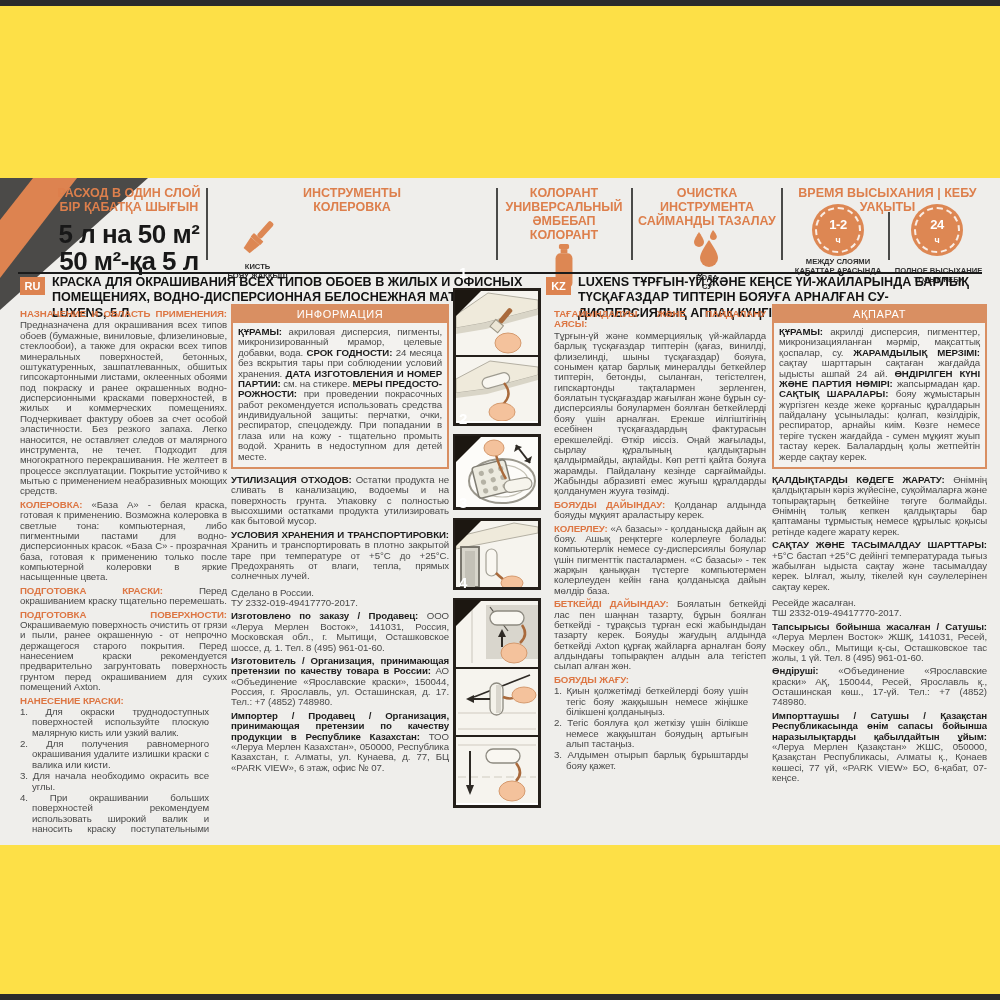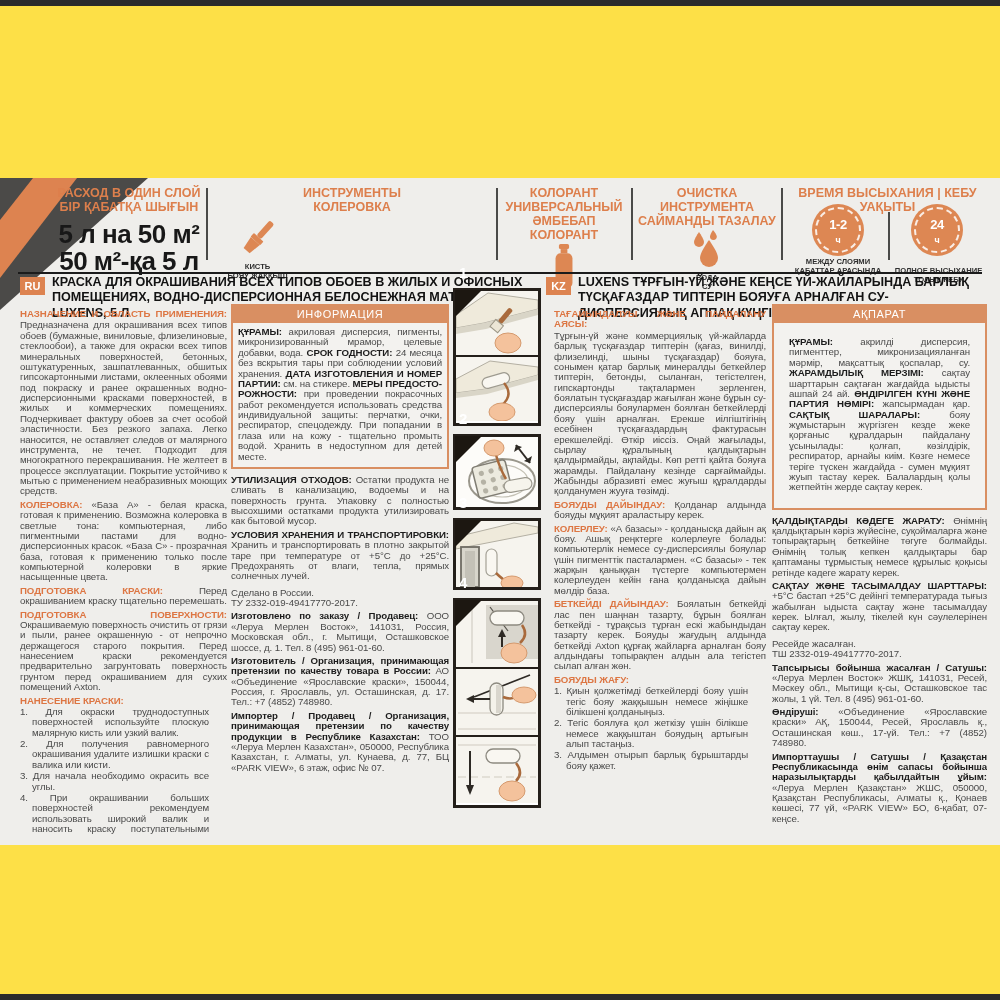--- a/index.html
+++ b/index.html
@@ -302,21 +302,21 @@
       <p class="body jt"><span class="lead">БЕТКЕЙДІ ДАЙЫНДАУ:</span> <span>Боялатын беткейді лас пен шаңнан тазарту, бұрын боялған беткейді - тұрақсыз тұрған ескі жабындыдан тазарту керек. Бояуды жағудың алдында беткейді Axton құрғақ жайларға арналған бояу алдындағы топырақпен алдын ала тегістеп сылап алған жөн.</span></p>
       <p class="body lead" style="margin-bottom:1px;">БОЯУДЫ ЖАҒУ:</p>
       <p class="body jt li">1. Қиын қолжетімді беткейлерді бояу үшін тегіс бояу жаққышын немесе жіңішке білікшені қолданыңыз.</p>
       <p class="body jt li">2. Тегіс боялуға қол жеткізу үшін білікше немесе жаққыштан бояудың артығын алып тастаңыз.</p>
       <p class="body jt li">3. Алдымен отырып барлық бұрыштарды бояу қажет.</p>
     </div>
 
     <div class="col" style="left:772px;top:126px;width:215px;height:534px;">
       <div class="info-box">
         <div class="info-h">АҚПАРАТ</div>
-        <div class="info-b body jt" style="margin:10px;">
+        <div class="info-b body jt" style="margin:0;">
           <b class="blead">ҚҰРАМЫ:</b> <span>акрилді дисперсия, пигменттер, микронизацияланған мәрмір, мақсаттық қоспалар, су.</span>
           <b class="blead">ЖАРАМДЫЛЫҚ МЕРЗІМІ:</b> <span>сақтау шарттарын сақтаған жағдайда ыдысты ашпай 24 ай.</span>
           <b class="blead">ӨНДІРІЛГЕН КҮНІ ЖӘНЕ ПАРТИЯ НӨМІРІ:</b> <span>жапсырмадан қар.</span>
           <b class="blead">САҚТЫҚ ШАРАЛАРЫ:</b> <span>бояу жұмыстарын жүргізген кезде жеке қорғаныс құралдарын пайдалану ұсынылады: қолғап, көзілдірік, респиратор, арнайы киім. Көзге немесе теріге түскен жағдайда - сумен мұқият жуып тастау керек. Балалардың қолы жетпейтін жерде сақтау керек.</span>
         </div>
       </div>
       <p class="body jt gap-top"><b class="blead">ҚАЛДЫҚТАРДЫ КӘДЕГЕ ЖАРАТУ:</b> <span>Өнімнің қалдықтарын кәріз жүйесіне, суқоймаларға және топырақтарың беткейіне төгуге болмайды. Өнімнің толық кепкен қалдықтары бар қаптаманы тұрмыстық немесе құрылыс қоқысы ретінде кәдеге жарату керек.</span></p>
       <p class="body jt"><b class="blead">САҚТАУ ЖӘНЕ ТАСЫМАЛДАУ ШАРТТАРЫ:</b> <span>+5°С бастап +25°С дейінгі температурада тығыз жабылған ыдыста сақтау және тасымалдау керек. Ылғал, жылу, тікелей күн сәулелерінен сақтау керек.</span></p>
       <p class="body gap-top" style="margin-bottom:0;">Ресейде жасалған.</p>
       <p class="body">ТШ 2332-019-49417770-2017.</p>

